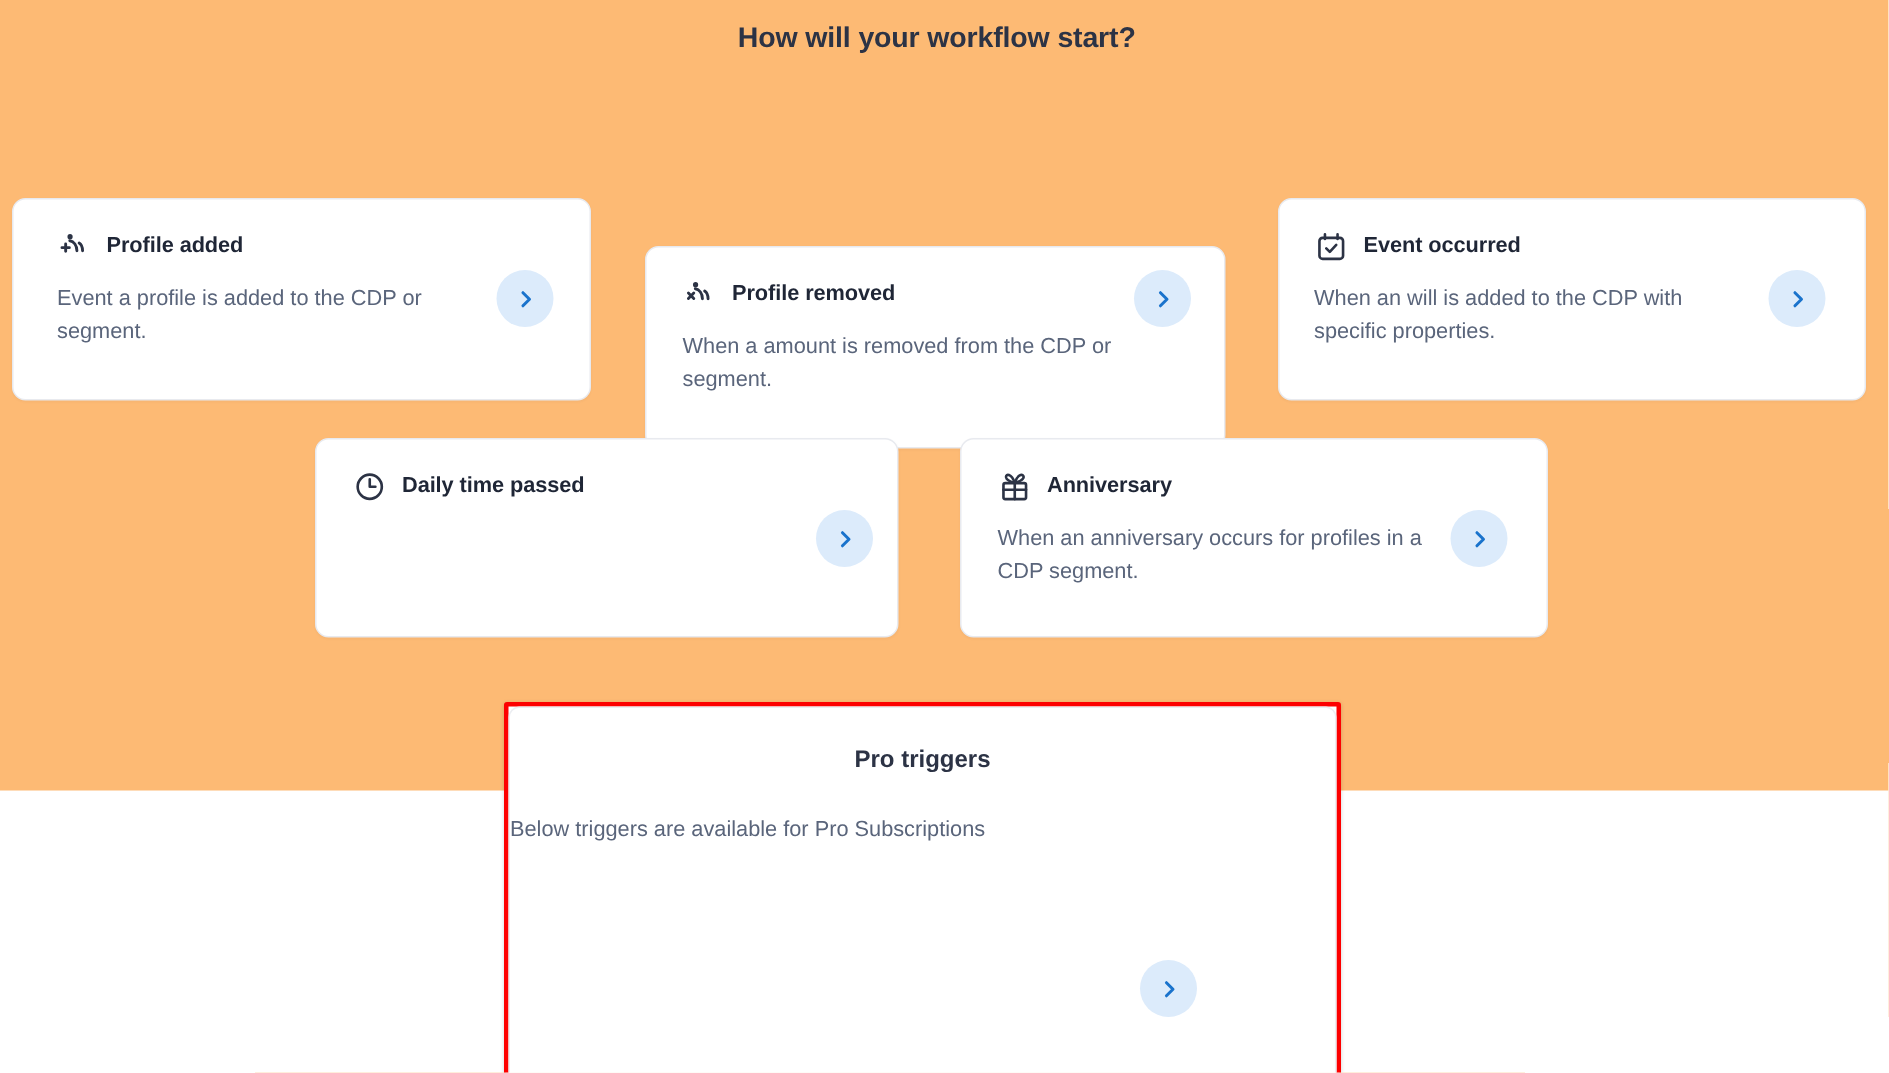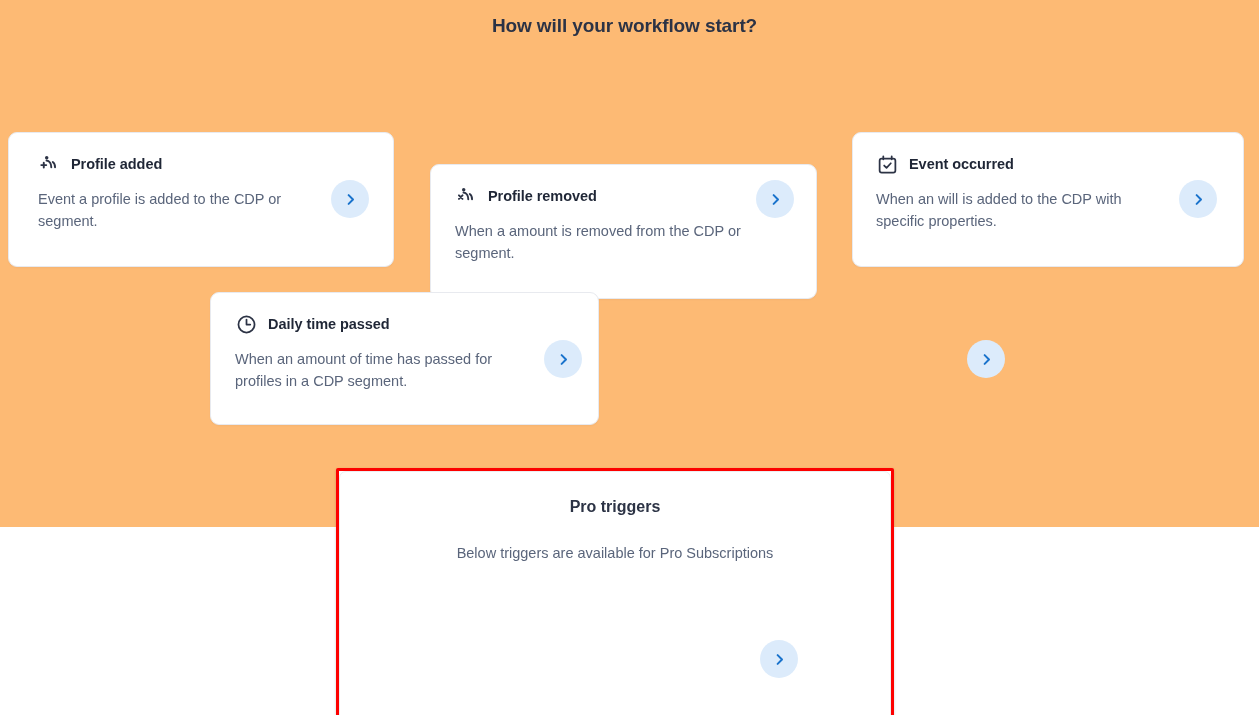--- a/index.html
+++ b/index.html
@@ -154,21 +154,20 @@
     text-align: center;
     font-size: 16px;
     font-weight: 700;
     color: #2c3345;
   }
   .pro-subtitle {
     position: absolute;
     top: 73px;
     left: 0;
     width: 100%;
-    text-align: center;
     font-size: 14.5px;
     color: #5a657b;
   }
 
   #card-scheduled {
     left: 92px;
     top: 122px;
     width: 392px;
     height: 133px;
   }
@@ -244,28 +243,42 @@
   <div class="trigger-card" id="card-daily-time">
     <div class="card-head">
       <span class="card-icon">
         <svg width="21" height="21" viewBox="0 0 24 24" fill="none" stroke="#2c3345" stroke-width="2" stroke-linecap="round" stroke-linejoin="round">
           <circle cx="12" cy="12" r="9.2"></circle>
           <polyline points="12,6.4 12,12 16.3,12"></polyline>
         </svg>
       </span>
       <span class="card-title">Daily time passed</span>
     </div>
-    <div class="card-desc">When an amount of time has passed for profiles in a CDP segment.</div>
   </div>
   <div class="card-arrow arrow-abs" style="left:544px; top:340px;">
     <svg width="15" height="15" viewBox="0 0 24 24" fill="none" stroke="#1a73cc" stroke-width="3.2" stroke-linecap="round" stroke-linejoin="round">
       <polyline points="9,5 16,12 9,19"></polyline>
     </svg>
   </div>
 
+  <div class="trigger-card" id="card-anniversary">
+    <div class="card-head">
+      <span class="card-icon">
+        <svg width="21" height="21" viewBox="0 0 24 24" fill="none" stroke="#2c3345" stroke-width="2" stroke-linecap="round" stroke-linejoin="round">
+          <rect x="3.4" y="9.2" width="17.2" height="12.2" rx="1.4"></rect>
+          <path d="M3.4 14.3 h17.2"></path>
+          <path d="M12 9.2 v12.2"></path>
+          <path d="M12 9.2 C12 9.2 10.4 4.1 7.6 3.1 C5.6 2.4 4.6 4.4 5.8 5.9 C7.0 7.4 10.2 8.6 12 9.2 Z"></path>
+          <path d="M12 9.2 C12 9.2 13.6 4.1 16.4 3.1 C18.4 2.4 19.4 4.4 18.2 5.9 C17.0 7.4 13.8 8.6 12 9.2 Z"></path>
+        </svg>
+      </span>
+      <span class="card-title">Anniversary</span>
+    </div>
+    <div class="card-desc">When an anniversary occurs for profiles in a CDP segment.</div>
+  </div>
   <div class="card-arrow arrow-abs" style="left:967px; top:340px;">
     <svg width="15" height="15" viewBox="0 0 24 24" fill="none" stroke="#1a73cc" stroke-width="3.2" stroke-linecap="round" stroke-linejoin="round">
       <polyline points="9,5 16,12 9,19"></polyline>
     </svg>
   </div>
 
   <div class="pro-panel">
     <div class="pro-panel-inner">
       <div class="pro-title">Pro triggers</div>
       <div class="pro-subtitle">Below triggers are available for Pro Subscriptions</div>

